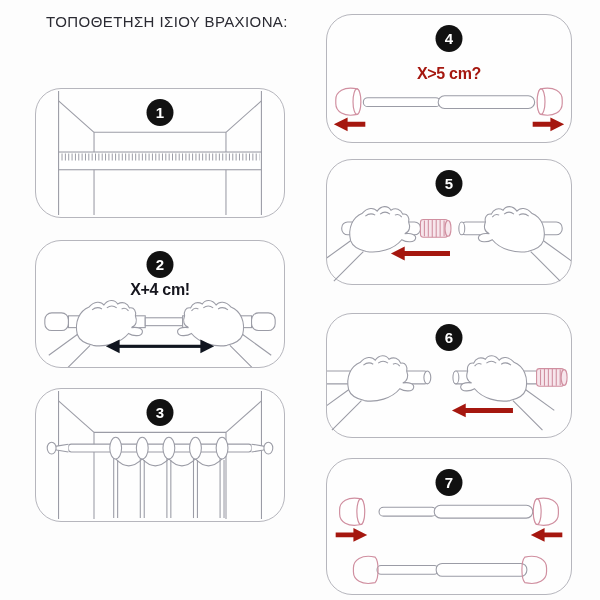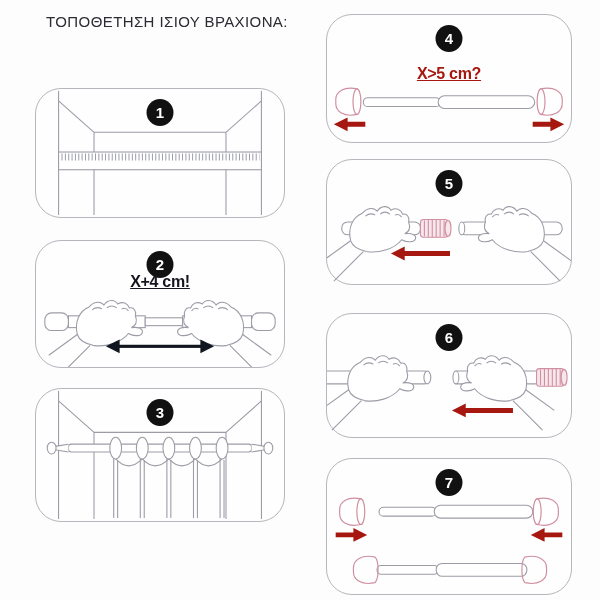--- a/index.html
+++ b/index.html
@@ -19,21 +19,21 @@
   }
   .illus{position:absolute;left:0;top:0;width:100%;height:100%;}
   .badge{
     position:absolute;top:10px;left:50%;transform:translateX(-50%);
     width:27px;height:27px;border-radius:50%;background:#111111;color:#ffffff;
     font-weight:bold;font-size:15px;display:flex;align-items:center;justify-content:center;
     z-index:2;
   }
   .step-label{
     position:absolute;left:0;width:100%;text-align:center;
-    font-weight:bold;font-size:16px;letter-spacing:-.3px;color:#16161e;z-index:2;text-decoration:underline;
+    font-weight:bold;font-size:16px;letter-spacing:-.3px;color:#16161e;z-index:2;
   }
   .step-label.red{color:#a5170f;}
 </style>
 </head>
 <body>
 
 <div class="title">ΤΟΠΟΘΕΤΗΣΗ ΙΣΙΟΥ ΒΡΑΧΙΟΝΑ:</div>
 
 <section class="panel" style="left:35px;top:88px;width:250px;height:130px">
   <div class="badge">
@@ -75,21 +75,21 @@
       <path d="M-33 15 L-62 36 M-20 26 L-50 56" fill="none"></path>
       <path d="M-33,15 C-36,2 -31,-9 -21,-13 C-16,-19 -9,-19 -6,-15 C-2,-21 5,-21 8,-16 C13,-19 18,-17 20,-12 C25,-13 27,-8 26,-4 C28,1 27,6 22,8 C29,7 34,9 33,13 C32,17 24,17 19,14 C11,24 -5,28 -17,26 C-26,24 -31,21 -33,15 Z"></path>
       <path d="M-18,-10 Q-13,-14 -8,-11 M-3,-12 Q2,-16 7,-12 M12,-11 Q16,-13 19,-9" fill="none"></path>
     </g>
     <g fill="#10151f">
       <rect x="82" y="105.4" width="86" height="3.2"></rect>
       <polygon points="70,107 84,100 84,114"></polygon>
       <polygon points="180,107 166,100 166,114"></polygon>
     </g>
   </svg>
-  <div class="step-label" style="top:32px">X+4 cm!</div>
+  <div class="step-label" style="top:40px">X+4 cm!</div>
 </section>
 
 <section class="panel" style="left:35px;top:388px;width:250px;height:134px">
   <div class="badge">
     <span>3</span>
   </div>
   <svg class="illus" viewBox="0 0 250 134">
     <g fill="none" stroke="#9b9ca6" stroke-width="1.1">
       <path d="M22 2 V132"></path>
         <path d="M228 2 V132"></path>

